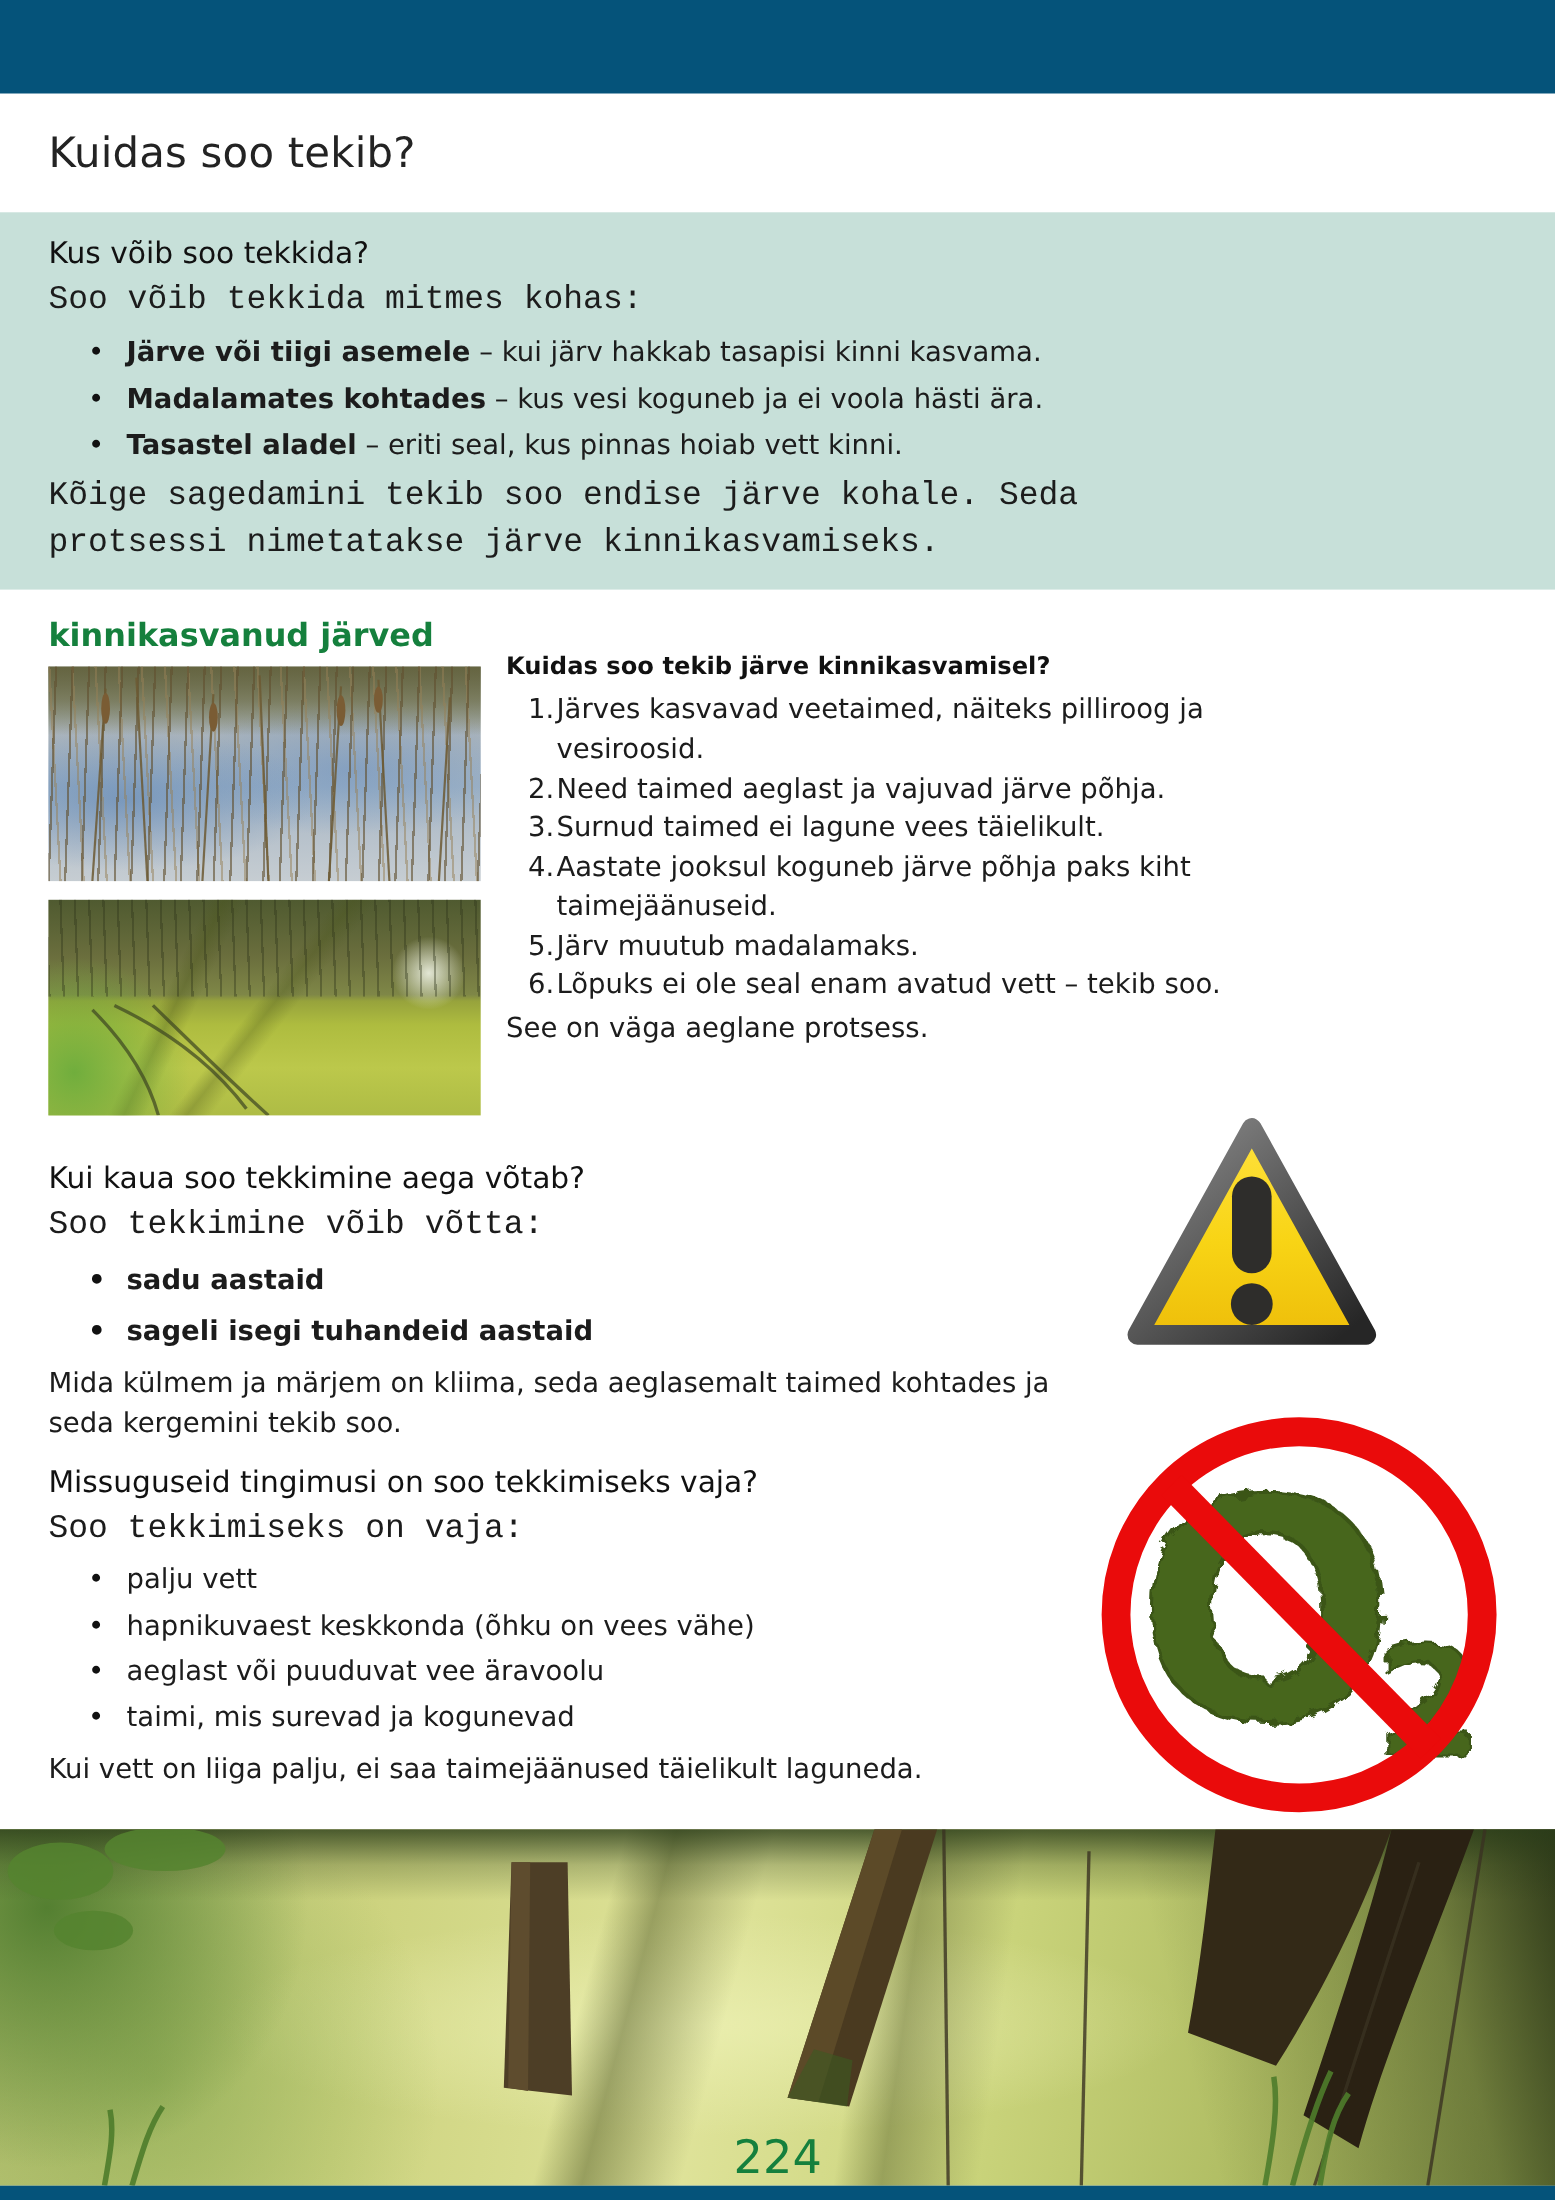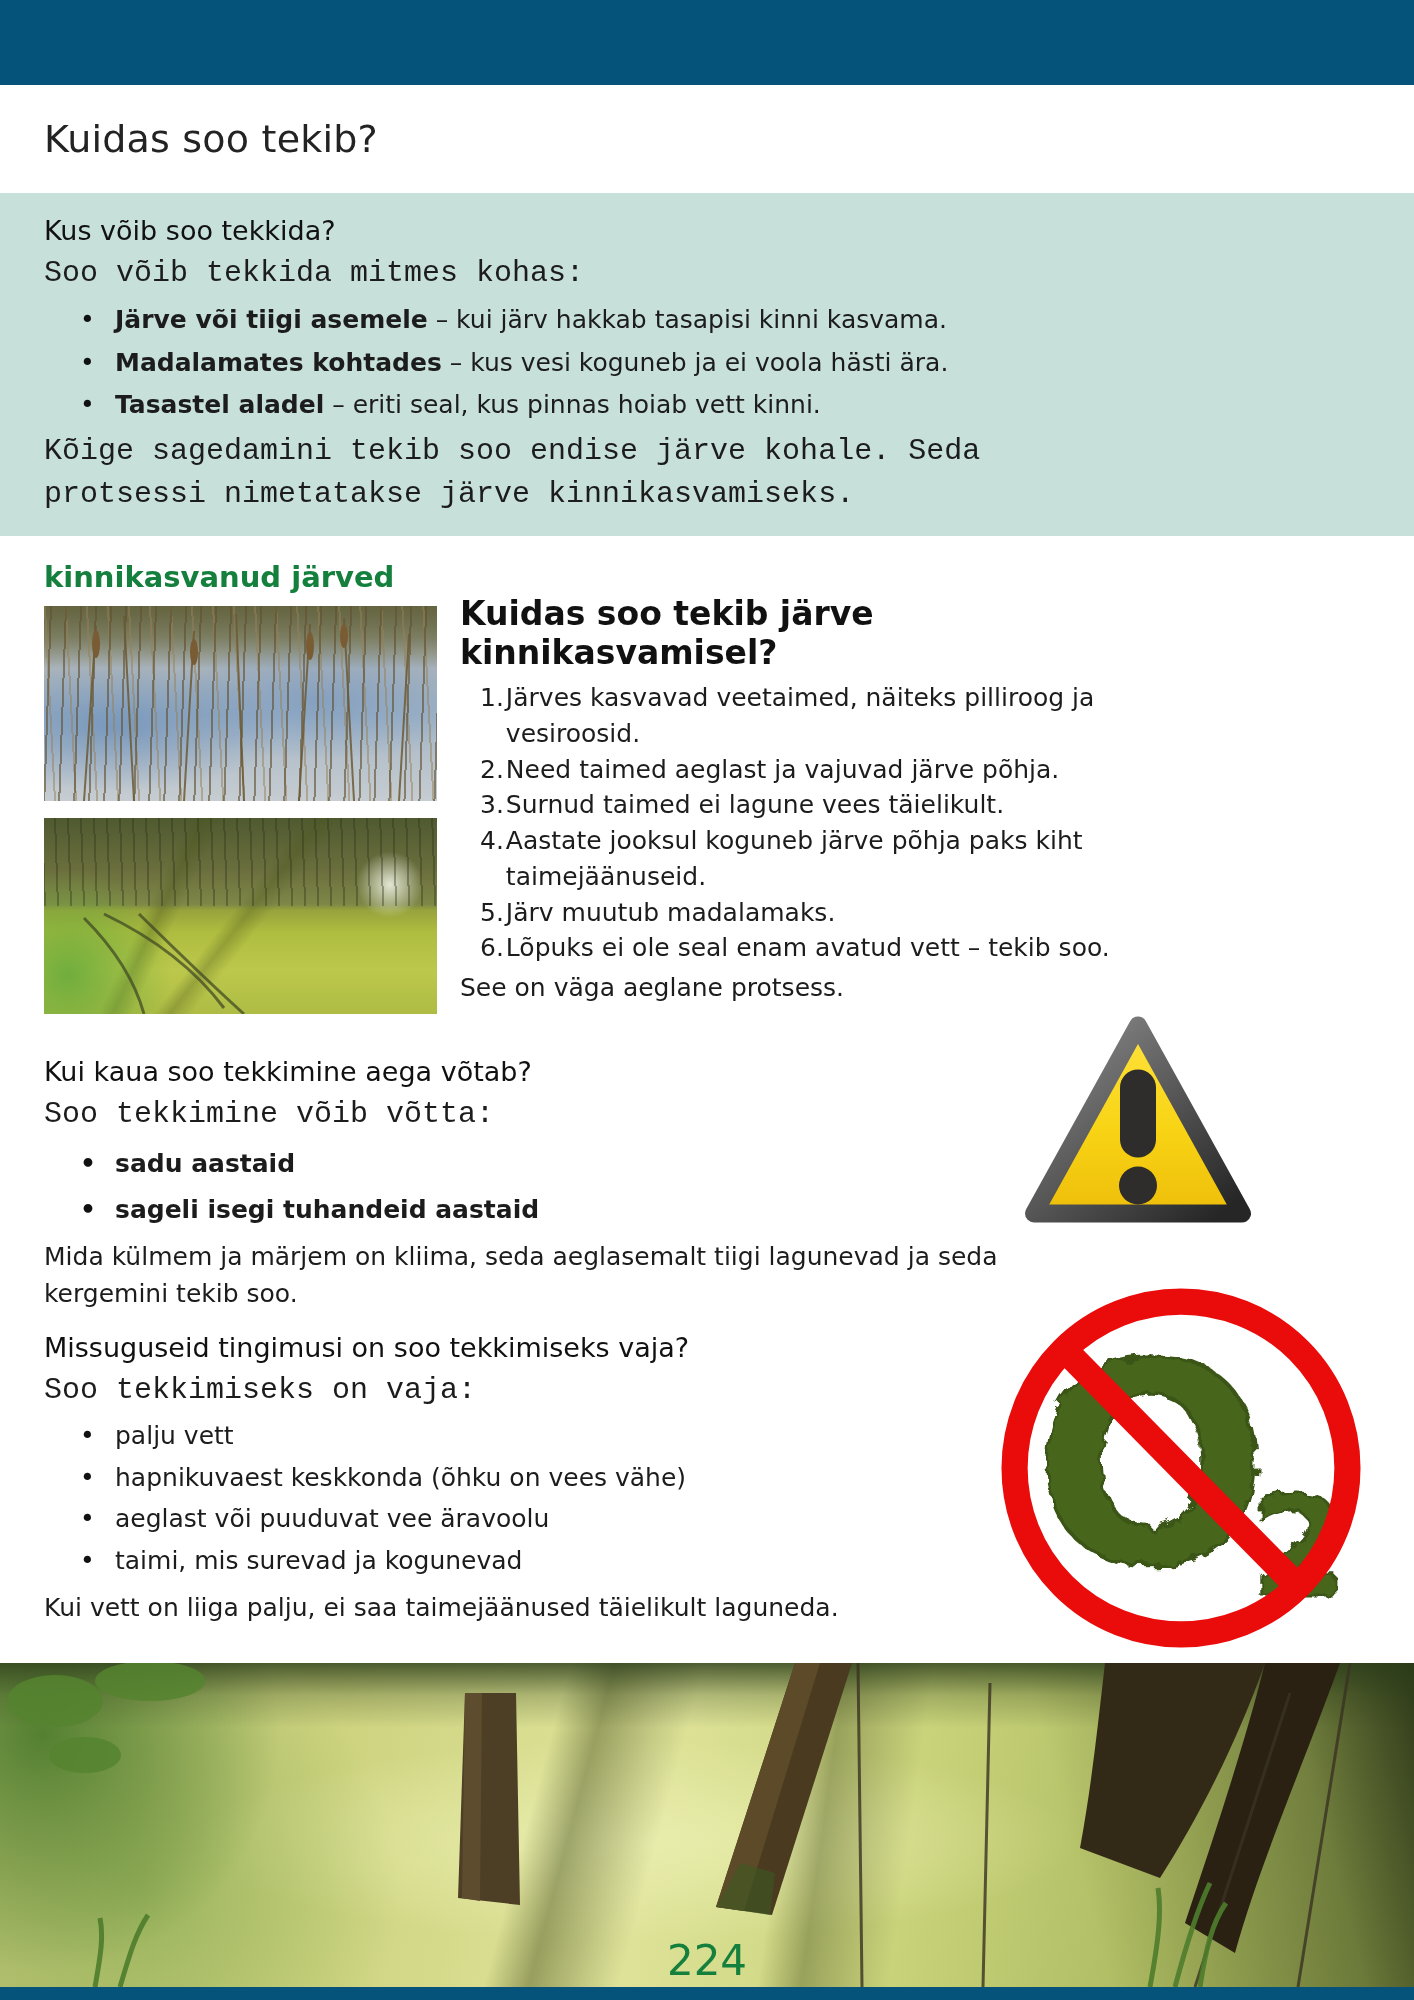--- a/index.html
+++ b/index.html
@@ -66,21 +66,21 @@
     background:
       repeating-linear-gradient(88deg, rgba(44,50,24,.38) 0 2px, rgba(44,50,24,0) 2px 13px) 0 0 / 100% 45% no-repeat,
       radial-gradient(circle at 88% 34%, rgba(238,242,228,.9) 0%, rgba(238,242,228,0) 9%),
       radial-gradient(circle at 6% 80%, rgba(108,172,60,.95) 0%, rgba(108,172,60,0) 26%),
       linear-gradient(115deg, rgba(0,0,0,0) 30%, rgba(73,84,25,.35) 33%, rgba(0,0,0,0) 37%),
       linear-gradient(128deg, rgba(0,0,0,0) 48%, rgba(73,84,25,.3) 51%, rgba(0,0,0,0) 55%),
       linear-gradient(180deg, #4f5a30 0%, #6a6e3d 26%, #7f8747 44%, #97a33c 47%, #aebc3f 58%, #bcc84b 78%, #aebc45 100%);
   }
 
   .process-col{position:absolute;left:460px;top:594px;width:660px;}
-  .process-heading{font-size:33px;font-weight:700;color:#111;margin:0 0 8px 0;}
+  .process-heading{font-size:22px;font-weight:700;color:#111;margin:0 0 8px 0;}
   ol.steps{list-style:none;margin:0;padding:0 0 0 20px;}
   ol.steps li{display:flex;font-size:25px;line-height:1.43;margin:0;}
   ol.steps .num{flex:0 0 auto;margin-right:2px;}
   .process-note{font-size:25px;line-height:1.43;margin:4px 0 0 0;}
 
   
   .duration{position:absolute;left:44px;top:1056px;width:965px;}
   .duration ul.dots li{font-weight:700;margin:10px 0;}
   .note-par{font-size:25px;line-height:1.46;margin:12px 0 0 0;}
 
@@ -233,21 +233,21 @@
     </svg>
   </div>
 
   <section class="duration">
     <p class="h-bold">Kui kaua soo tekkimine aega võtab?</p>
     <p class="body-line">Soo tekkimine võib võtta:</p>
     <ul class="dots">
       <li><span>sadu aastaid</span></li>
       <li><span>sageli isegi tuhandeid aastaid</span></li>
     </ul>
-    <p class="note-par">Mida külmem ja märjem on kliima, seda aeglasemalt tiigi lagunevad ja seda kergemini tekib soo.</p>
+    <p class="note-par">Mida külmem ja märjem on kliima, seda aeglasemalt taimed kohtades ja seda kergemini tekib soo.</p>
   </section>
 
   <section class="conditions">
     <p class="h-bold">Missuguseid tingimusi on soo tekkimiseks vaja?</p>
     <p class="body-line">Soo tekkimiseks on vaja:</p>
     <ul class="dots">
       <li><span>palju vett</span></li>
       <li><span>hapnikuvaest keskkonda (õhku on vees vähe)</span></li>
       <li><span>aeglast või puuduvat vee äravoolu</span></li>
       <li><span>taimi, mis surevad ja kogunevad</span></li>

